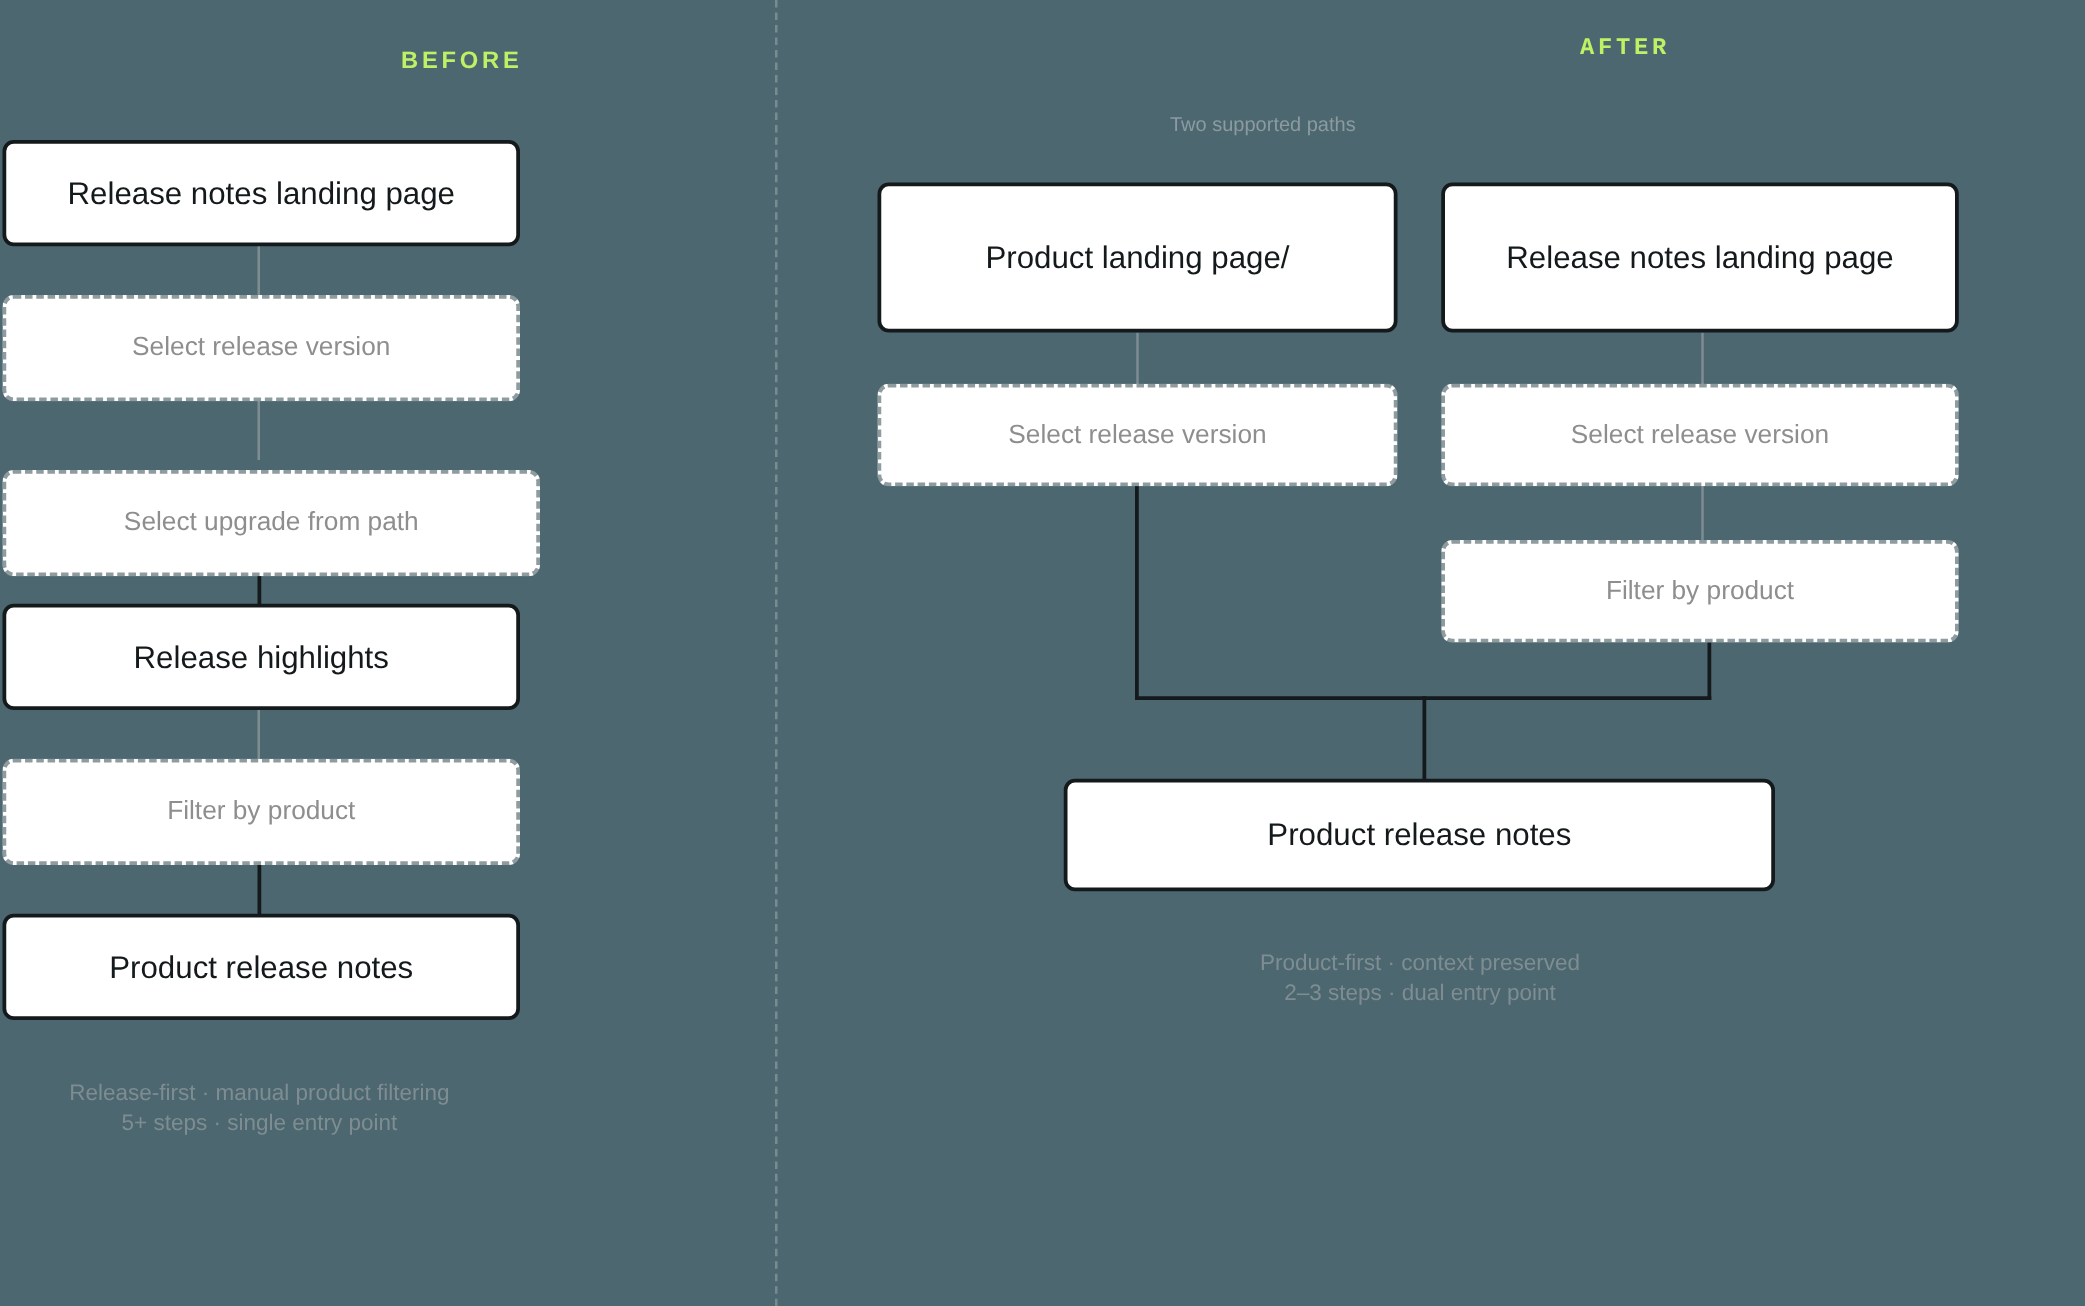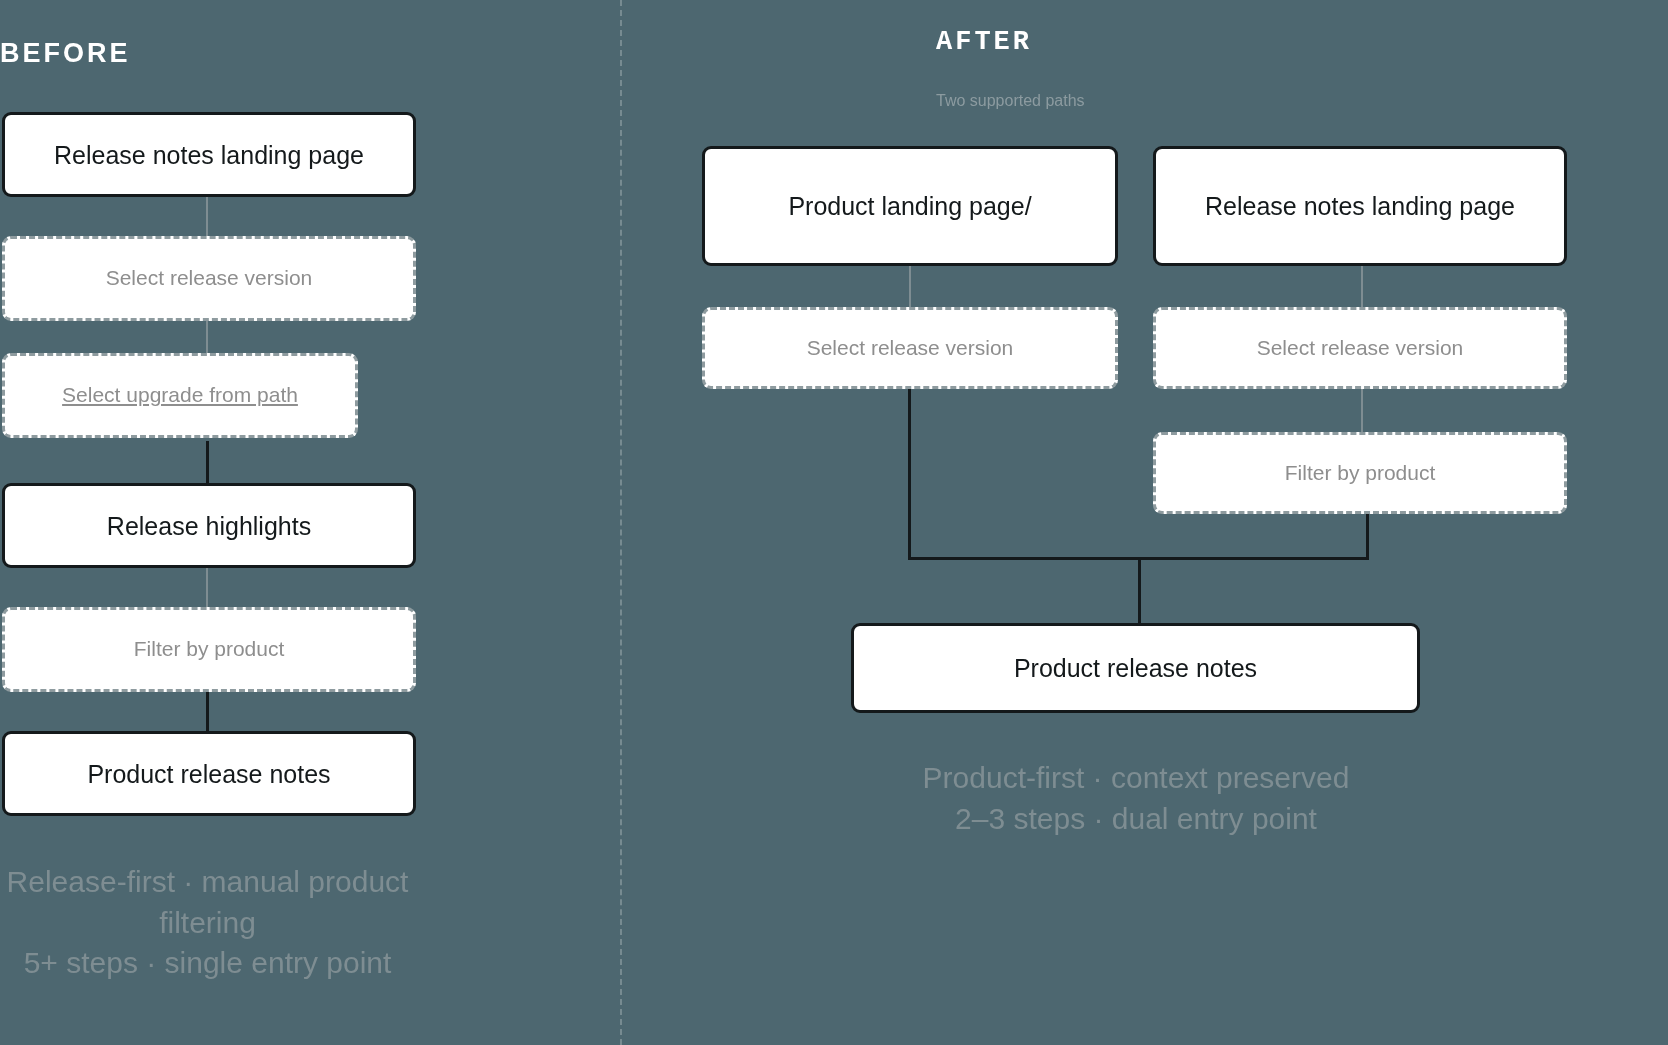--- a/index.html
+++ b/index.html
@@ -12,23 +12,23 @@
   .canvas{position:relative;width:1668px;height:1045px;}
 
   
   .divider{
     position:absolute;left:620px;top:0;width:0;height:1045px;
     border-left:2px dashed #9aa9ad;opacity:.55;
   }
 
   
   .col-title{
-    position:absolute;text-align:left;
-    font-size:27px;font-weight:700;letter-spacing:3px;
-    color:#ffffff;
+    position:absolute;text-align:right;
+    font-size:19px;font-weight:700;letter-spacing:3px;
+    color:#bef264;
   }
   .col-sub{
     position:absolute;text-align:left;
     font-size:16px;color:#8c9ba0;
   }
 
   
   .node{
     position:absolute;box-sizing:border-box;
     background:#ffffff;border-radius:9px;
@@ -42,21 +42,21 @@
     border:3px dashed #8e9b9f;color:#8e8e8e;font-size:21px;
   }
 
   
   .conn{position:absolute;background:#14191b;}
   .conn.muted{background:#7e8d92;}
 
   
   .caption{
     position:absolute;text-align:center;
-    font-size:30px;line-height:1.35;color:#7e8d92;
+    font-size:18px;line-height:1.35;color:#7e8d92;
   }
   .caption span{display:block;}
 </style>
 </head>
 <body style="background: rgb(77, 103, 112);">
 
 <div class="canvas">
 
   <div class="divider"></div>
 
@@ -69,21 +69,21 @@
   <div class="conn" style="left:206px;top:688px;width:3px;height:48px;"></div>
 
   <div class="node solid" style="left:2px;top:112px;width:414px;height:85px;">
     <span>Release notes landing page</span>
   </div>
 
   <div class="node dashed" style="left:2px;top:236px;width:414px;height:85px;">
     <span>Select release version</span>
   </div>
 
-  <div class="node dashed" style="left:2px;top:353px;width:356px;height:85px;text-decoration:underline;">
+  <div class="node dashed" style="left:2px;top:376px;width:430px;height:85px;">
     <span>Select upgrade from path</span>
   </div>
 
   <div class="node solid" style="left:2px;top:483px;width:414px;height:85px;align-items:center;">
     <span>Release highlights</span>
   </div>
 
   <div class="node dashed" style="left:2px;top:607px;width:414px;height:85px;">
     <span>Filter by product</span>
   </div>

